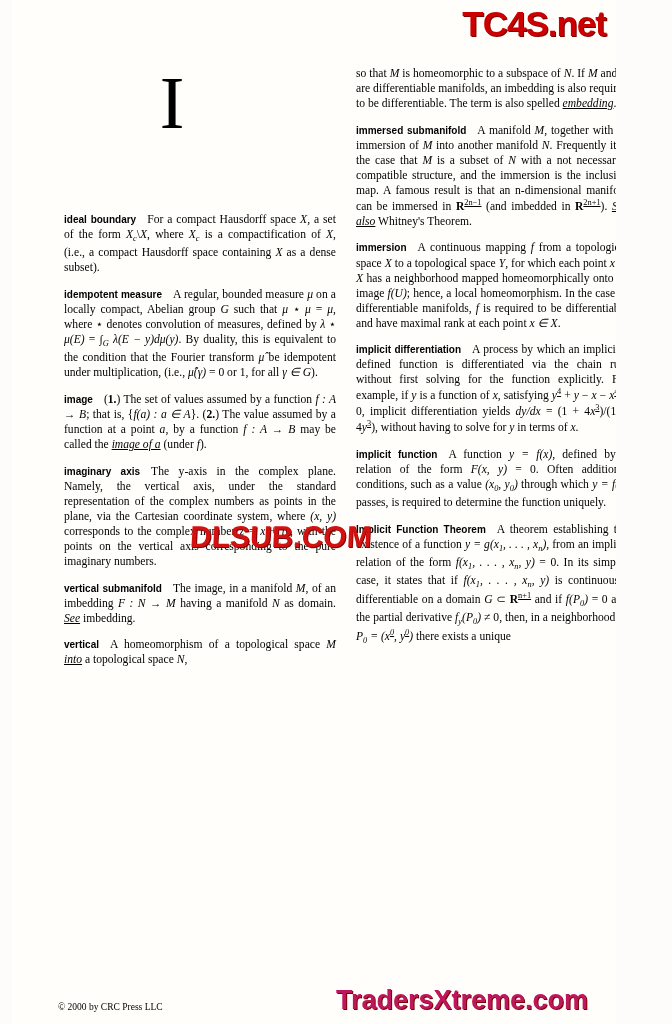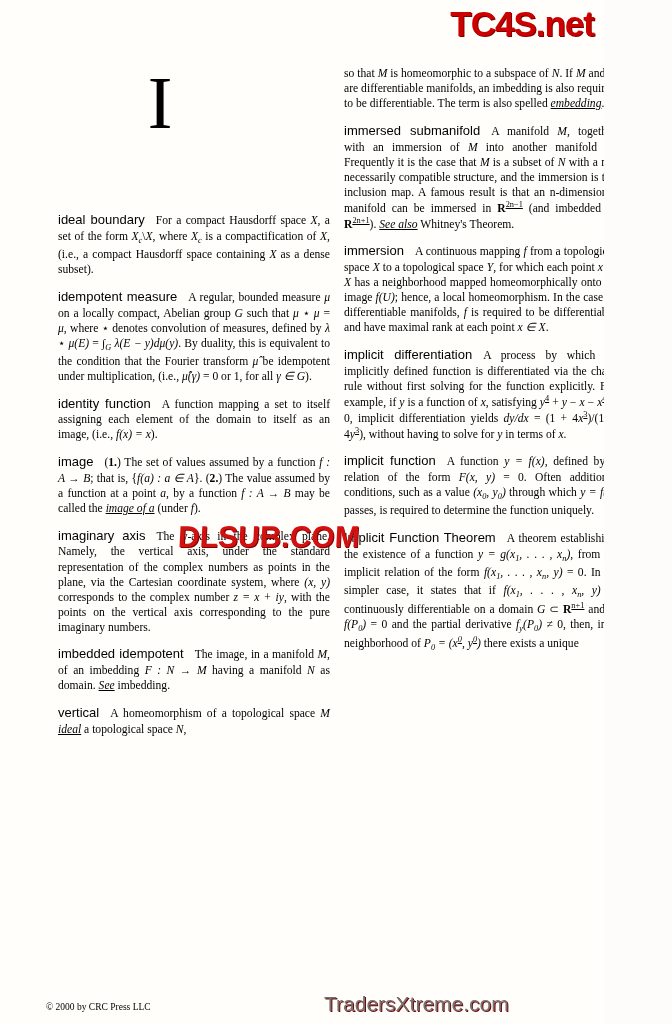--- a/index.html
+++ b/index.html
@@ -8,20 +8,21 @@
     width: 672px; height: 1024px;
     background: #fdfcfa;
     font-family: "Liberation Serif", serif;
     color: #000;
   }
   .page {
     position: relative;
     width: 604px; height: 1024px;
     overflow: hidden;
     background: #fffefb;
+    margin-left: 12px;
   }
 
   
   .wm-top {
     position: absolute;
     top: 4px; right: 10px;
     font-family: "Liberation Sans", sans-serif;
     font-weight: bold;
     font-size: 35px;
     color: #cc0000;
@@ -38,23 +39,23 @@
     color: #d41111;
     letter-spacing: 0px;
     text-shadow: 1px 1px 0 #800000;
     z-index: 20;
     transform: skewX(-3deg);
   }
   .wm-bottom {
     position: absolute;
     left: 324px; bottom: 8px;
     font-family: "Liberation Sans", sans-serif;
-    font-weight: normal;
-    font-size: 21px;
-    color: #737373;
+    font-weight: bold;
+    font-size: 27px;
+    color: #be185d;
     text-shadow: 1px 1px 0 #7a0000;
     z-index: 20;
   }
 
   
   .letter-head {
     position: absolute;
     left: 0; top: 66px;
     width: 320px;
     text-align: center;
@@ -66,29 +67,29 @@
   
   .col {
     position: absolute;
     width: 272px;
     font-size: 11.6px;
     line-height: 1.30;
     text-align: justify;
     -webkit-hyphens: auto;
     hyphens: auto;
   }
-  .col-left  { left: 58px;  top: 212px; }
+  .col-left  { left: 52px;  top: 212px; }
   .col-right { left: 344px; top: 66px;  }
 
   .entry { margin-bottom: 11.5px; }
   .entry:last-child { margin-bottom: 0; }
   .term {
     font-family: "Liberation Sans", sans-serif;
-    font-weight: normal;
-    font-size: 13px;
+    font-weight: bold;
+    font-size: 10px;
   }
   .gap { display: inline-block; width: 11px; }
   .it { font-style: italic; text-decoration: underline; }
   .bf { font-weight: bold; }
   .math { font-style: italic; font-family: "Liberation Serif", serif; }
   sub { font-size: 0.72em; }
   sup { font-size: 0.72em; text-decoration: underline; }
   .bb { font-weight: bold; font-style: normal; }
 
   
@@ -113,38 +114,35 @@
   <div class="col col-left">
 
     <div class="entry">
       <span class="term">ideal boundary</span><span class="gap"></span><span>For a compact Hausdorff space <span class="math">X</span>, a set of the form <span class="math">X<sub>c</sub></span>\<span class="math">X</span>, where <span class="math">X<sub>c</sub></span> is a compactification of <span class="math">X</span>, (i.e., a compact Hausdorff space containing <span class="math">X</span> as a dense subset).</span>
     </div>
 
     <div class="entry">
       <span class="term">idempotent measure</span><span class="gap"></span><span>A regular, bounded measure <span class="math">μ</span> on a locally compact, Abelian group <span class="math">G</span> such that <span class="math">μ</span> ⋆ <span class="math">μ</span> = <span class="math">μ</span>, where ⋆ denotes convolution of measures, defined by <span class="math">λ</span> ⋆ <span class="math">μ(E)</span> = ∫<sub><span class="math">G</span></sub> <span class="math">λ(E − y)dμ(y)</span>. By duality, this is equivalent to the condition that the Fourier transform <span class="math">μ̂</span> be idempotent under multiplication, (i.e., <span class="math">μ̂(γ)</span> = 0 or 1, for all <span class="math">γ ∈ G</span>).</span>
     </div>
 
-    <div class="entry">
-      <span class="term">identity function</span><span class="gap"></span><span>A function mapping a set to itself assigning each element of the domain to itself as an image, (i.e., <span class="math">f(x) = x</span>).</span>
-    </div>
 
     <div class="entry">
       <span class="term">image</span><span class="gap"></span><span>(<span class="bf">1.</span>) The set of values assumed by a function <span class="math">f : A → B</span>; that is, {<span class="math">f(a) : a ∈ A</span>}. (<span class="bf">2.</span>) The value assumed by a function at a point <span class="math">a</span>, by a function <span class="math">f : A → B</span> may be called the <span class="it">image of a</span> (under <span class="math">f</span>).</span>
     </div>
 
     <div class="entry">
       <span class="term">imaginary axis</span><span class="gap"></span><span>The y-axis in the complex plane. Namely, the vertical axis, under the standard representation of the complex numbers as points in the plane, via the Cartesian coordinate system, where <span class="math">(x, y)</span> corresponds to the complex number <span class="math">z = x + iy</span>, with the points on the vertical axis corresponding to the pure imaginary numbers.</span>
     </div>
 
     <div class="entry">
-      <span class="term">imbedded idempotent</span><span class="gap"></span><span>The image, in a manifold <span class="math">M</span>, of an imbedding <span class="math">F : N → M</span> having a manifold <span class="math">N</span> as domain. <span class="it">See</span> imbedding.</span>
+      <span class="term">vertical submanifold</span><span class="gap"></span><span>The image, in a manifold <span class="math">M</span>, of an imbedding <span class="math">F : N → M</span> having a manifold <span class="math">N</span> as domain. <span class="it">See</span> imbedding.</span>
     </div>
 
     <div class="entry">
-      <span class="term">vertical</span><span class="gap"></span><span>A homeomorphism of a topological space <span class="math">M</span> <span class="it">ideal</span> a topological space <span class="math">N</span>,</span>
+      <span class="term">vertical</span><span class="gap"></span><span>A homeomorphism of a topological space <span class="math">M</span> <span class="it">into</span> a topological space <span class="math">N</span>,</span>
     </div>
 
   </div>
 
   <div class="col col-right">
 
     <div class="entry">
       <span>so that <span class="math">M</span> is homeomorphic to a subspace of <span class="math">N</span>. If <span class="math">M</span> and <span class="math">N</span> are differentiable manifolds, an imbedding is also required to be differentiable. The term is also spelled <span class="it">embedding</span>.</span>
     </div>
 

